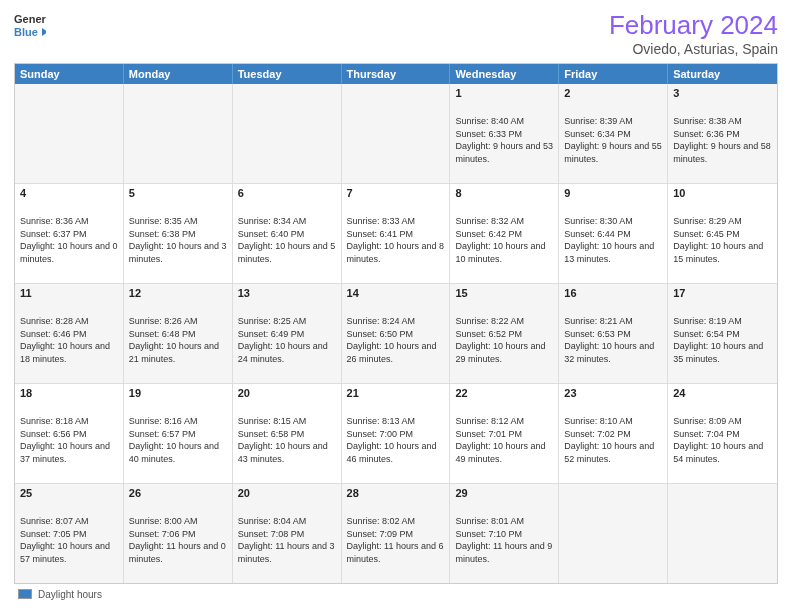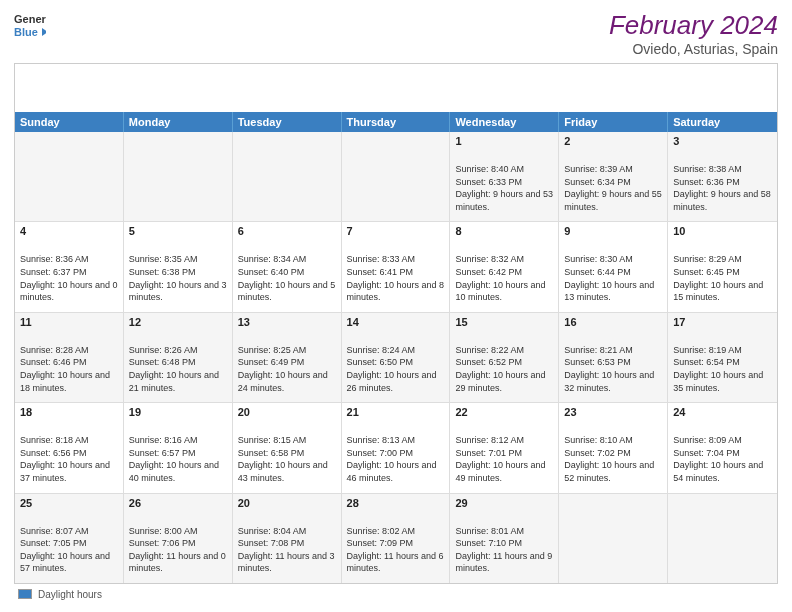--- a/index.html
+++ b/index.html
@@ -27,39 +27,37 @@
       display: flex;
       align-items: center;
       gap: 4px;
     }
     .title-block {
       text-align: right;
     }
     .title-block h1 {
       font-size: 26px;
       font-weight: normal;
-      color: #701a75;
-      font-style: italic;
+      color: #8b5cf6;
     }
     .title-block h2 {
       font-size: 14px;
       font-weight: normal;
       color: #555;
     }
     .calendar {
       flex: 1;
       display: flex;
       flex-direction: column;
       border: 1px solid #ccc;
     }
     .cal-header {
       display: grid;
       grid-template-columns: repeat(7, 1fr);
       background: #3a7fc1;
-      margin-top: 48px;
     }
     .cal-header-cell {
       color: #fff;
       font-size: 11px;
       font-weight: bold;
       padding: 4px 5px;
       text-align: left;
       border-right: 1px solid #5a9fd4;
     }
     .cal-header-cell:last-child { border-right: none; }

